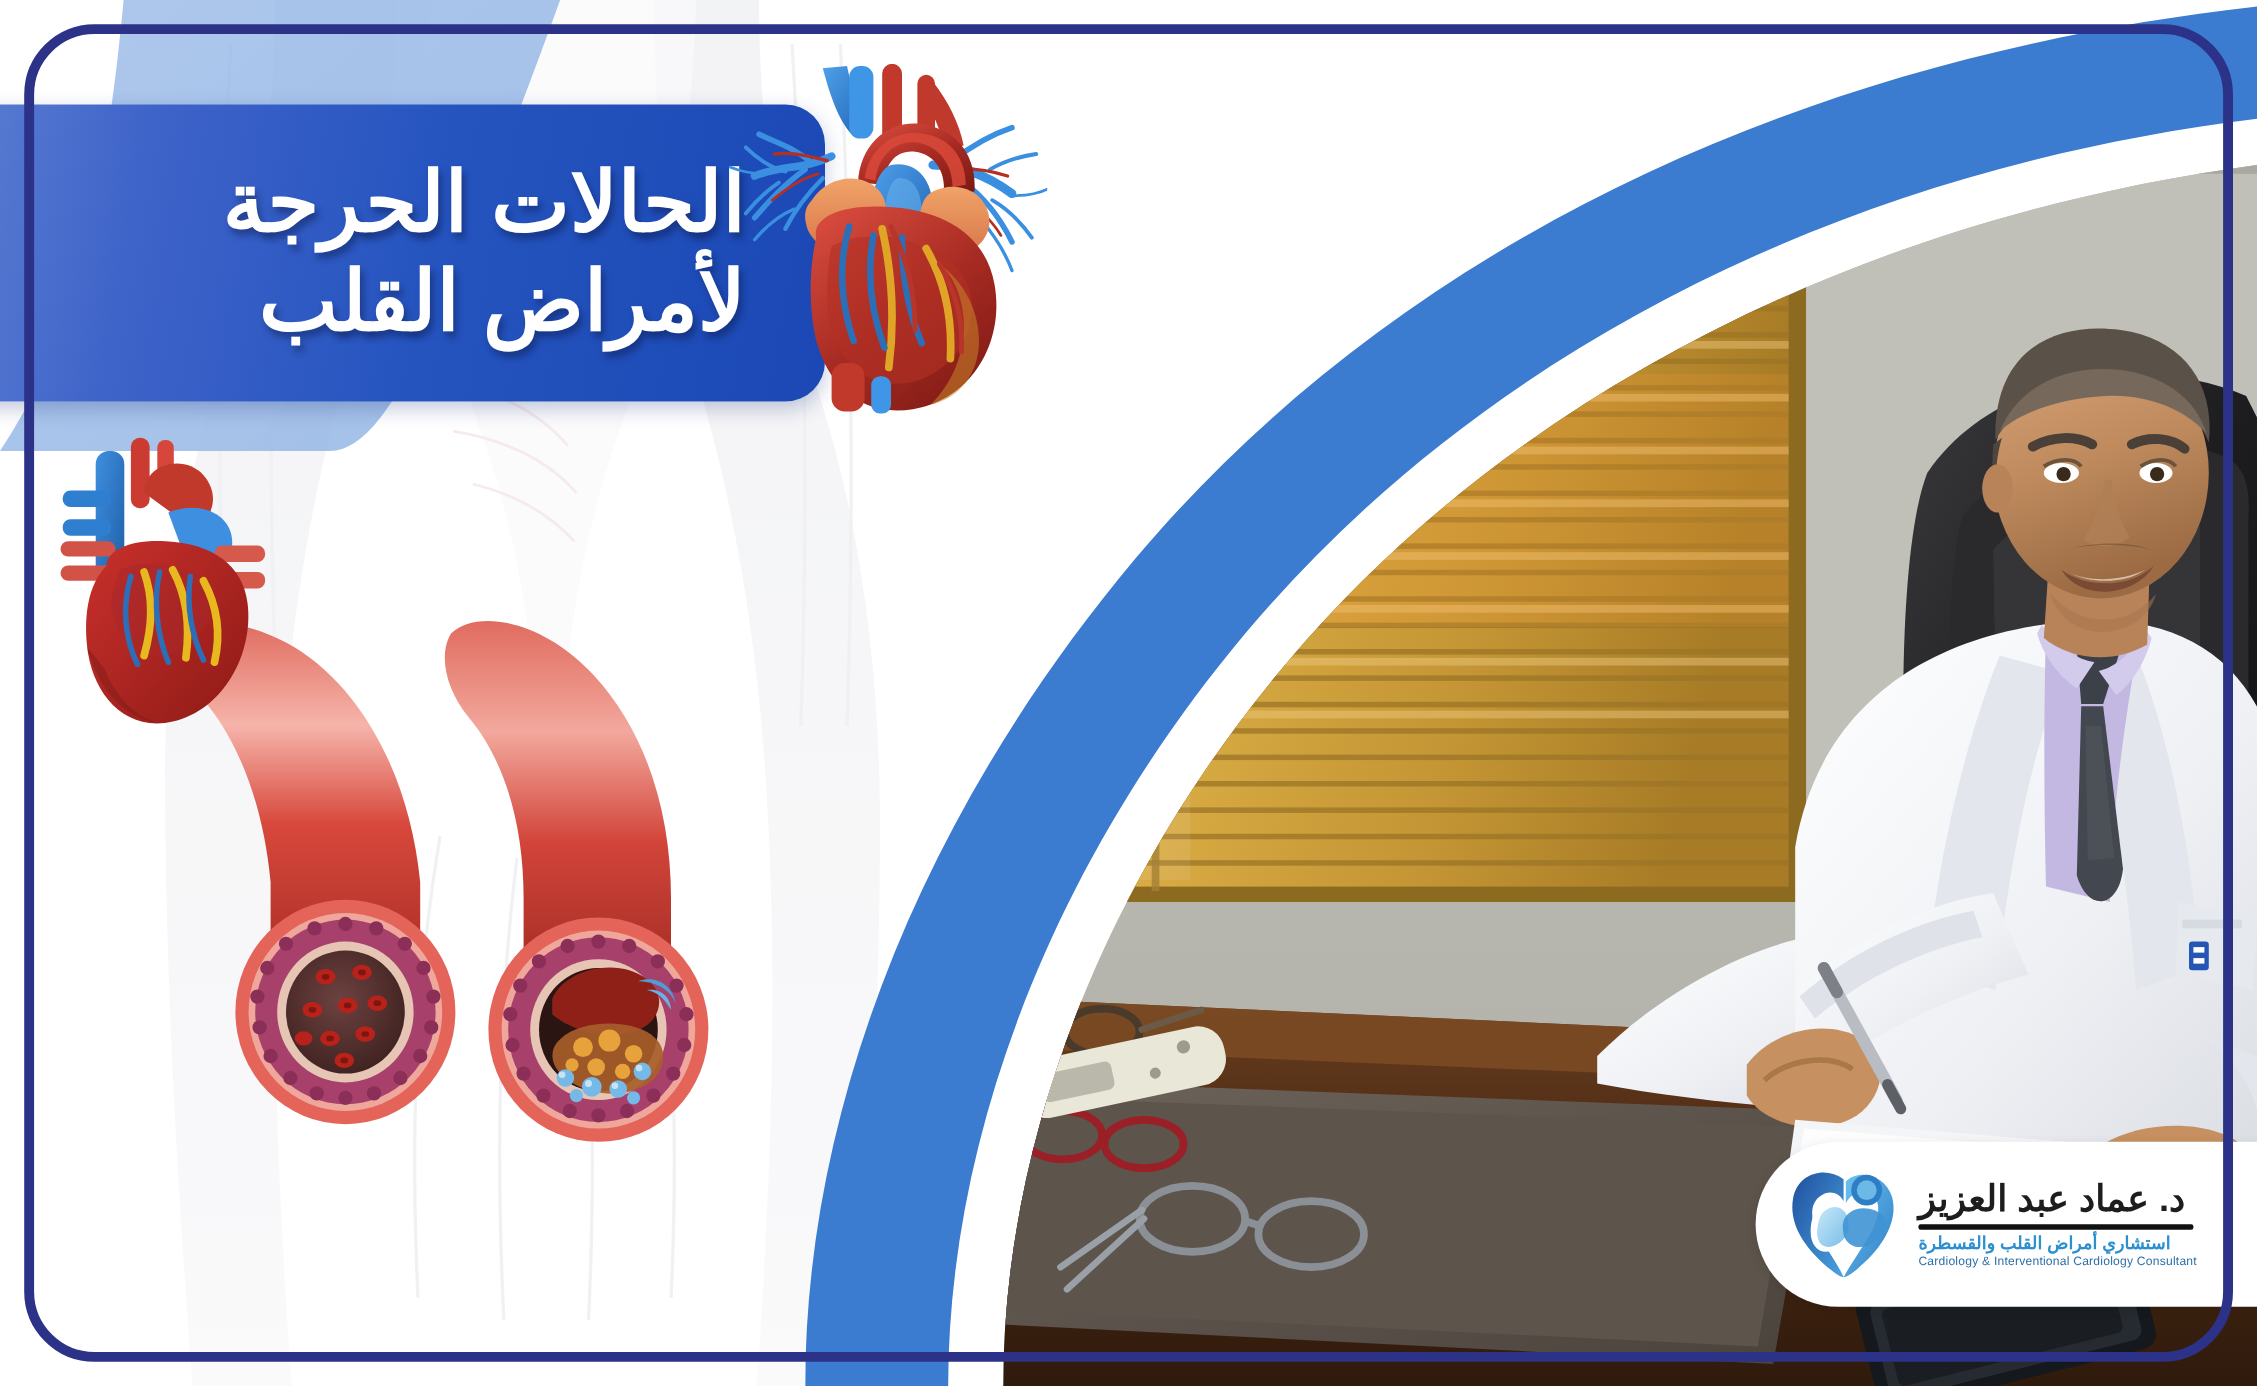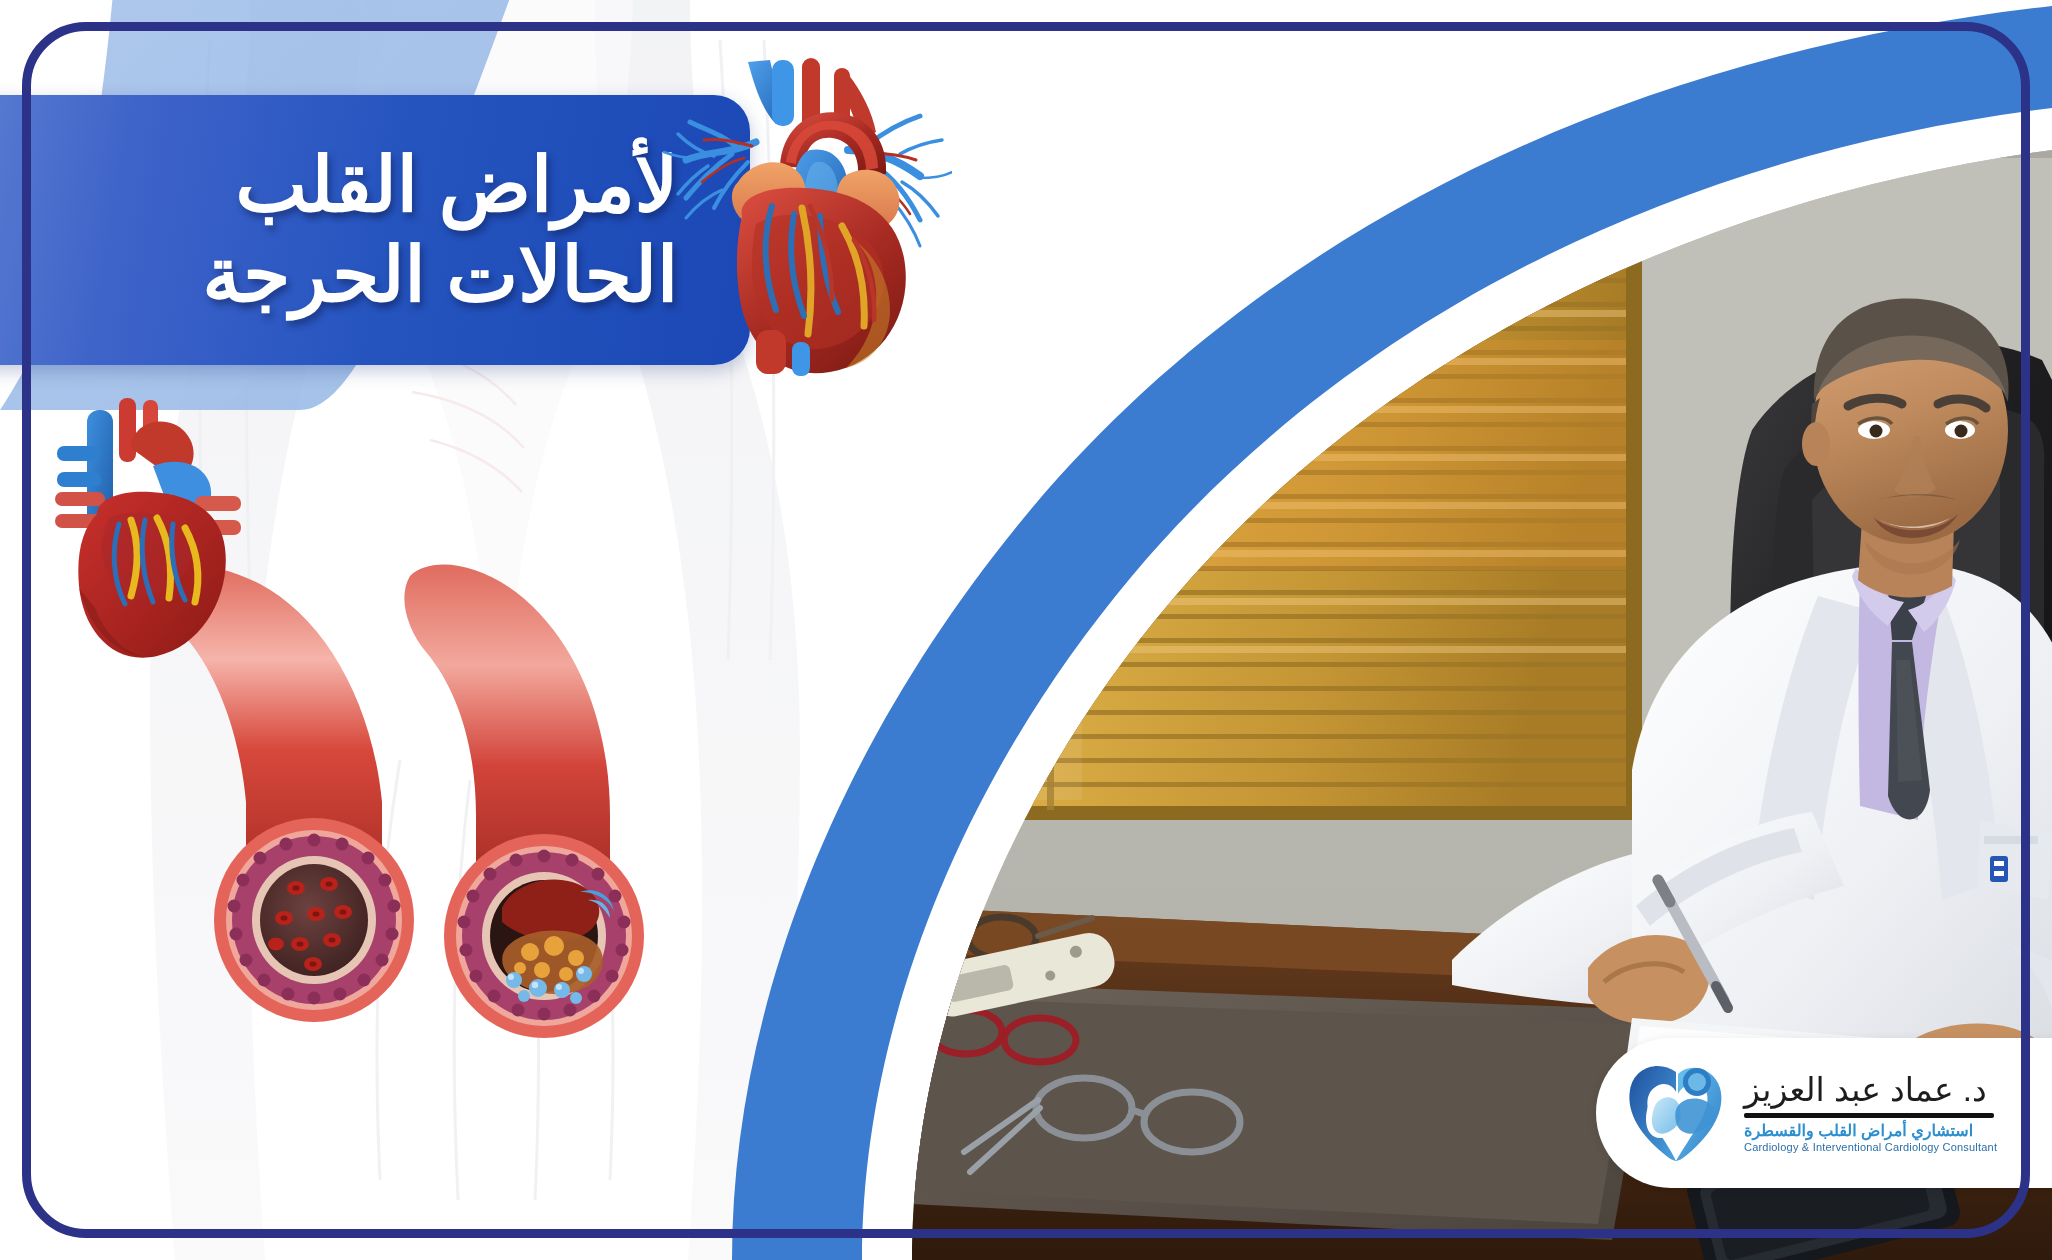--- a/index.html
+++ b/index.html
@@ -97,21 +97,21 @@
     display:flex;align-items:center;
     padding-left:30px;box-sizing:border-box;
     box-shadow:0 2px 10px rgba(0,0,0,.10);
   }
   .logo-mark{width:104px;height:106px;flex:0 0 auto;}
   .logo-text{
     margin-left:14px;display:flex;flex-direction:column;
     align-items:flex-end;direction:rtl;
   }
   .logo-name{
-    font-size:33px;font-weight:normal;color:#1d1d1d;
+    font-size:33px;font-weight:bold;color:#1d1d1d;
     white-space:nowrap;line-height:1.05;
   }
   .logo-rule{
     width:250px;height:5px;background:#111111;margin:5px 0 4px 0;border-radius:2px;
   }
   .logo-sub-ar{
     font-size:16px;color:#2d8fd0;font-weight:bold;white-space:nowrap;line-height:1.1;
   }
   .logo-sub-en{
     font-size:11px;color:#2b6fa8;direction:ltr;white-space:nowrap;
@@ -650,22 +650,22 @@
       <path d="M202 182 C216 206 224 234 222 262"></path>
     </g>
 
     <rect x="104" y="272" width="30" height="44" rx="12" fill="#c0392b"></rect>
     <rect x="140" y="284" width="18" height="34" rx="8" fill="#3f95e6"></rect>
   </svg>
 
   <div class="frame"></div>
 
   <div class="title-banner">
+    <div class="title-line">الحالات الحرجة</div>
     <div class="title-line">لأمراض القلب</div>
-    <div class="title-line">الحالات الحرجة</div>
   </div>
 
   <div class="logo-card">
     <svg class="logo-mark" viewBox="0 0 104 106" aria-hidden="true">
       <defs>
         <linearGradient id="lgA" x1="0" y1="0" x2="1" y2="1">
           <stop offset="0" stop-color="#1f4f9e"></stop>
             <stop offset="1" stop-color="#4ba3e0"></stop>
         </linearGradient>
         <linearGradient id="lgB" x1="0" y1="0" x2="1" y2="1">

